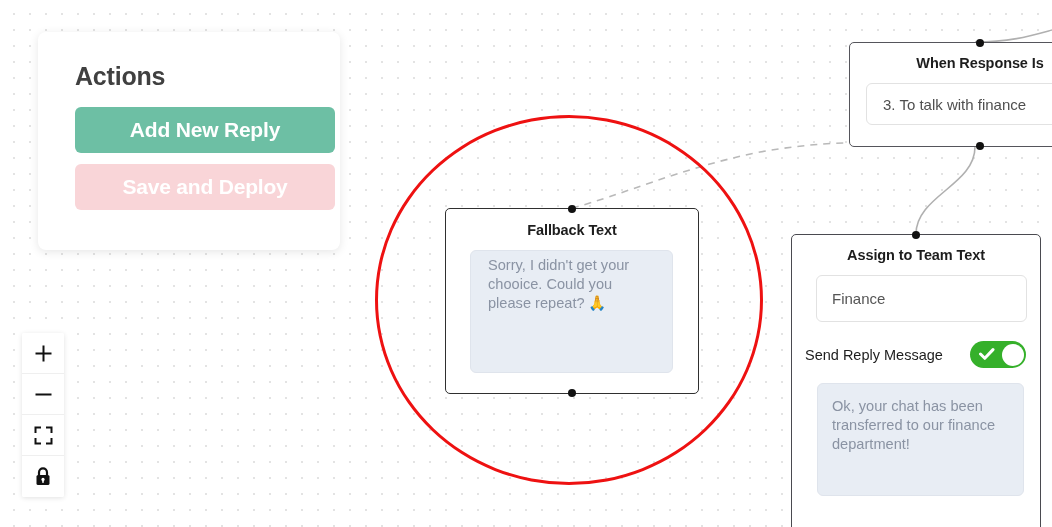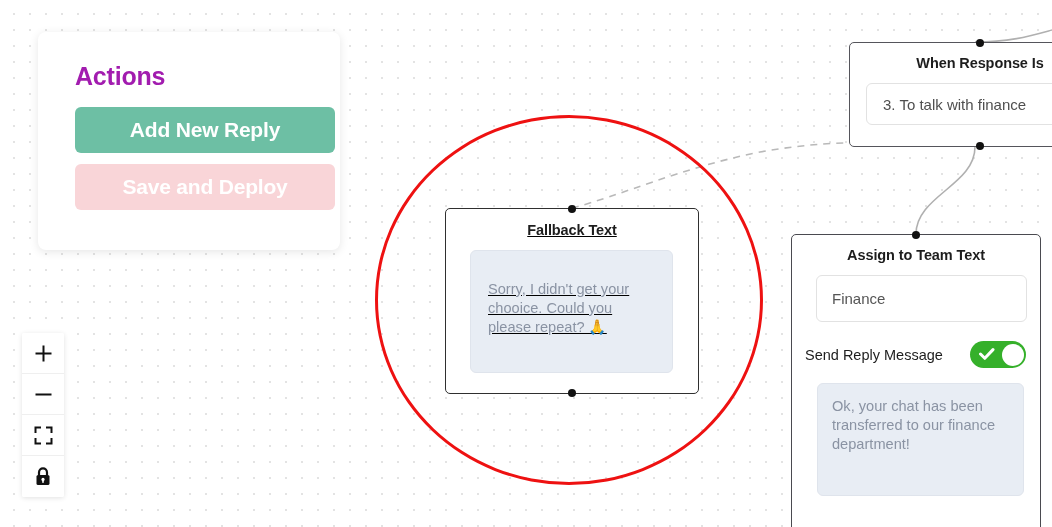--- a/index.html
+++ b/index.html
@@ -43,21 +43,21 @@
     height: 218px;
     background: #ffffff;
     border-radius: 8px;
     box-shadow: 0 2px 10px rgba(0,0,0,0.10);
     box-sizing: border-box;
     padding: 32px 37px 0 37px;
   }
   .actions-title {
     font-size: 25px;
     font-weight: bold;
-    color: #a21caf;
+    color: #404040;
     letter-spacing: -0.2px;
     margin: 0 0 18px 0;
     line-height: 1;
   }
   .action-btn {
     display: block;
     width: 260px;
     height: 46px;
     border: none;
     border-radius: 6px;
@@ -146,26 +146,25 @@
     box-sizing: border-box;
   }
 
   
   #node-fallback {
     left: 445px;
     top: 208px;
     width: 254px;
     height: 186px;
     padding: 13px 0 0 0;
-    text-decoration: underline;
   }
   #node-fallback .msg-bubble {
     margin: 12px 25px 0 24px;
     height: 123px;
-    padding: 29px 18px 0 17px;
+    padding: 5px 18px 0 17px;
   }
 
   #node-response {
     left: 849px;
     top: 42px;
     width: 262px;
     height: 105px;
     padding: 12px 0 0 0;
   }
   #node-response .field-box {

